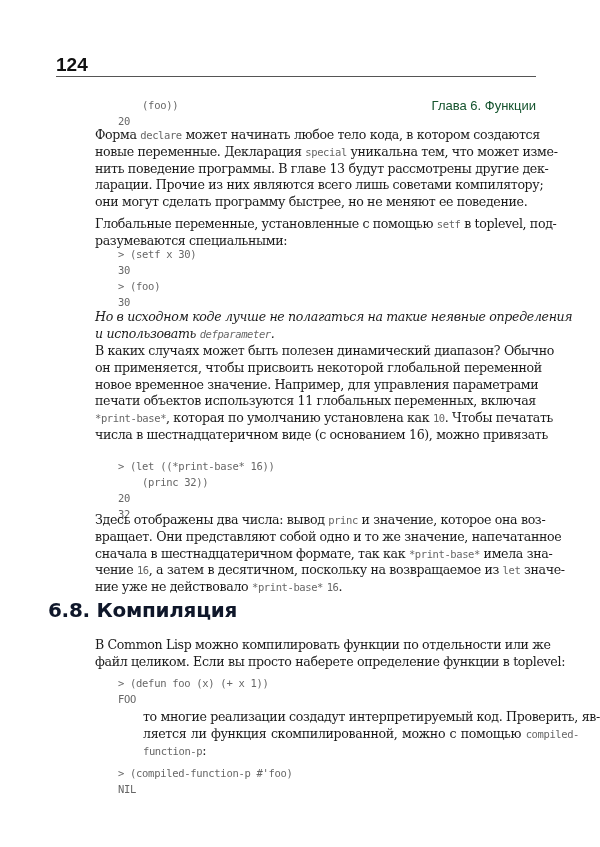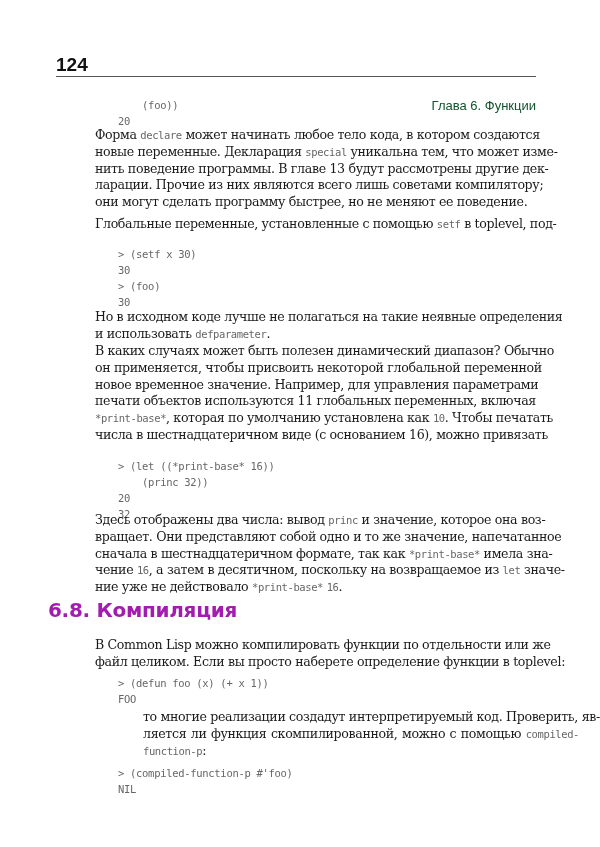--- a/index.html
+++ b/index.html
@@ -5,21 +5,21 @@
     html, body { margin: 0; padding: 0; background: #ffffff; }
     body { width: 600px; height: 847px; position: relative; overflow: hidden; color: #1a1a1a; }
     .header { position: absolute; left: 56px; top: 54px; width: 480px; height: 22px; border-bottom: 1.5px solid #555; }
     .page-num { position: absolute; left: 0; top: 0; font-family: "Liberation Sans", sans-serif; font-weight: bold; font-size: 19px; color: #111; }
     .chapter { position: absolute; right: 0; top: 1px; font-family: "Liberation Sans", sans-serif; font-size: 13px; color: #14532d; margin-top: 43px; }
     .p { position: absolute; left: 95px; width: 436px; font-family: "DejaVu Serif", serif; font-size: 12.6px; line-height: 16.8px; text-align: justify; color: #1a1a1a; letter-spacing: -0.35px; }
     .p .ln { display: block; text-align: justify; text-align-last: justify; white-space: nowrap; }
     .p .ln.last { text-align-last: left; }
     .code { font-family: "DejaVu Sans Mono", monospace; font-size: 10.5px; color: #666; letter-spacing: -0.4px; }
     .block { position: absolute; left: 118px; font-family: "DejaVu Sans Mono", monospace; font-size: 10.5px; line-height: 16px; color: #666; white-space: pre; letter-spacing: -0.3px; }
-    .h2 { position: absolute; left: 48px; top: 598px; font-family: "DejaVu Sans", sans-serif; font-weight: bold; font-size: 20px; color: #a21caf; letter-spacing: -0.3px; }
+    .h2 { position: absolute; left: 48px; top: 598px; font-family: "DejaVu Sans", sans-serif; font-weight: bold; font-size: 20px; color: #0f172a; letter-spacing: -0.3px; }
   </style>
 </head>
 <body>
 
 <div class="header">
   <span class="page-num">124</span>
   <span class="chapter">Глава 6. Функции</span>
 </div>
 
 <div class="block" style="top:97px;">    (foo))
@@ -28,28 +28,29 @@
 <div class="p" style="top:127px;">
     <span class="ln">Форма <span class="code">declare</span> может начинать любое тело кода, в котором создаются</span>
     <span class="ln">новые переменные. Декларация <span class="code">special</span> уникальна тем, что может изме-</span>
     <span class="ln">нить поведение программы. В главе 13 будут рассмотрены другие дек-</span>
     <span class="ln">ларации. Прочие из них являются всего лишь советами компилятору;</span>
     <span class="ln last">они могут сделать программу быстрее, но не меняют ее поведение.</span>
   </div>
 
 <div class="p" style="top:216px;">
     <span class="ln">Глобальные переменные, установленные с помощью <span class="code">setf</span> в toplevel, под-</span>
+    <span class="ln last">разумеваются специальными:</span>
   </div>
 
 <div class="block" style="top:246px;">&gt; (setf x 30)
 30
 &gt; (foo)
 30</div>
 
-<div class="p" style="top:309px;">
+<div class="p" style="top:309px;font-style:italic;">
     <span class="ln">Но в исходном коде лучше не полагаться на такие неявные определения</span>
     <span class="ln last">и использовать <span class="code">defparameter</span>.</span>
   </div>
 
 <div class="p" style="top:343px;">
     <span class="ln">В каких случаях может быть полезен динамический диапазон? Обычно</span>
     <span class="ln">он применяется, чтобы присвоить некоторой глобальной переменной</span>
     <span class="ln">новое временное значение. Например, для управления параметрами</span>
     <span class="ln">печати объектов используются 11 глобальных переменных, включая</span>
     <span class="ln"><span class="code">*print-base*</span>, которая по умолчанию установлена как <span class="code">10</span>. Чтобы печатать</span>

